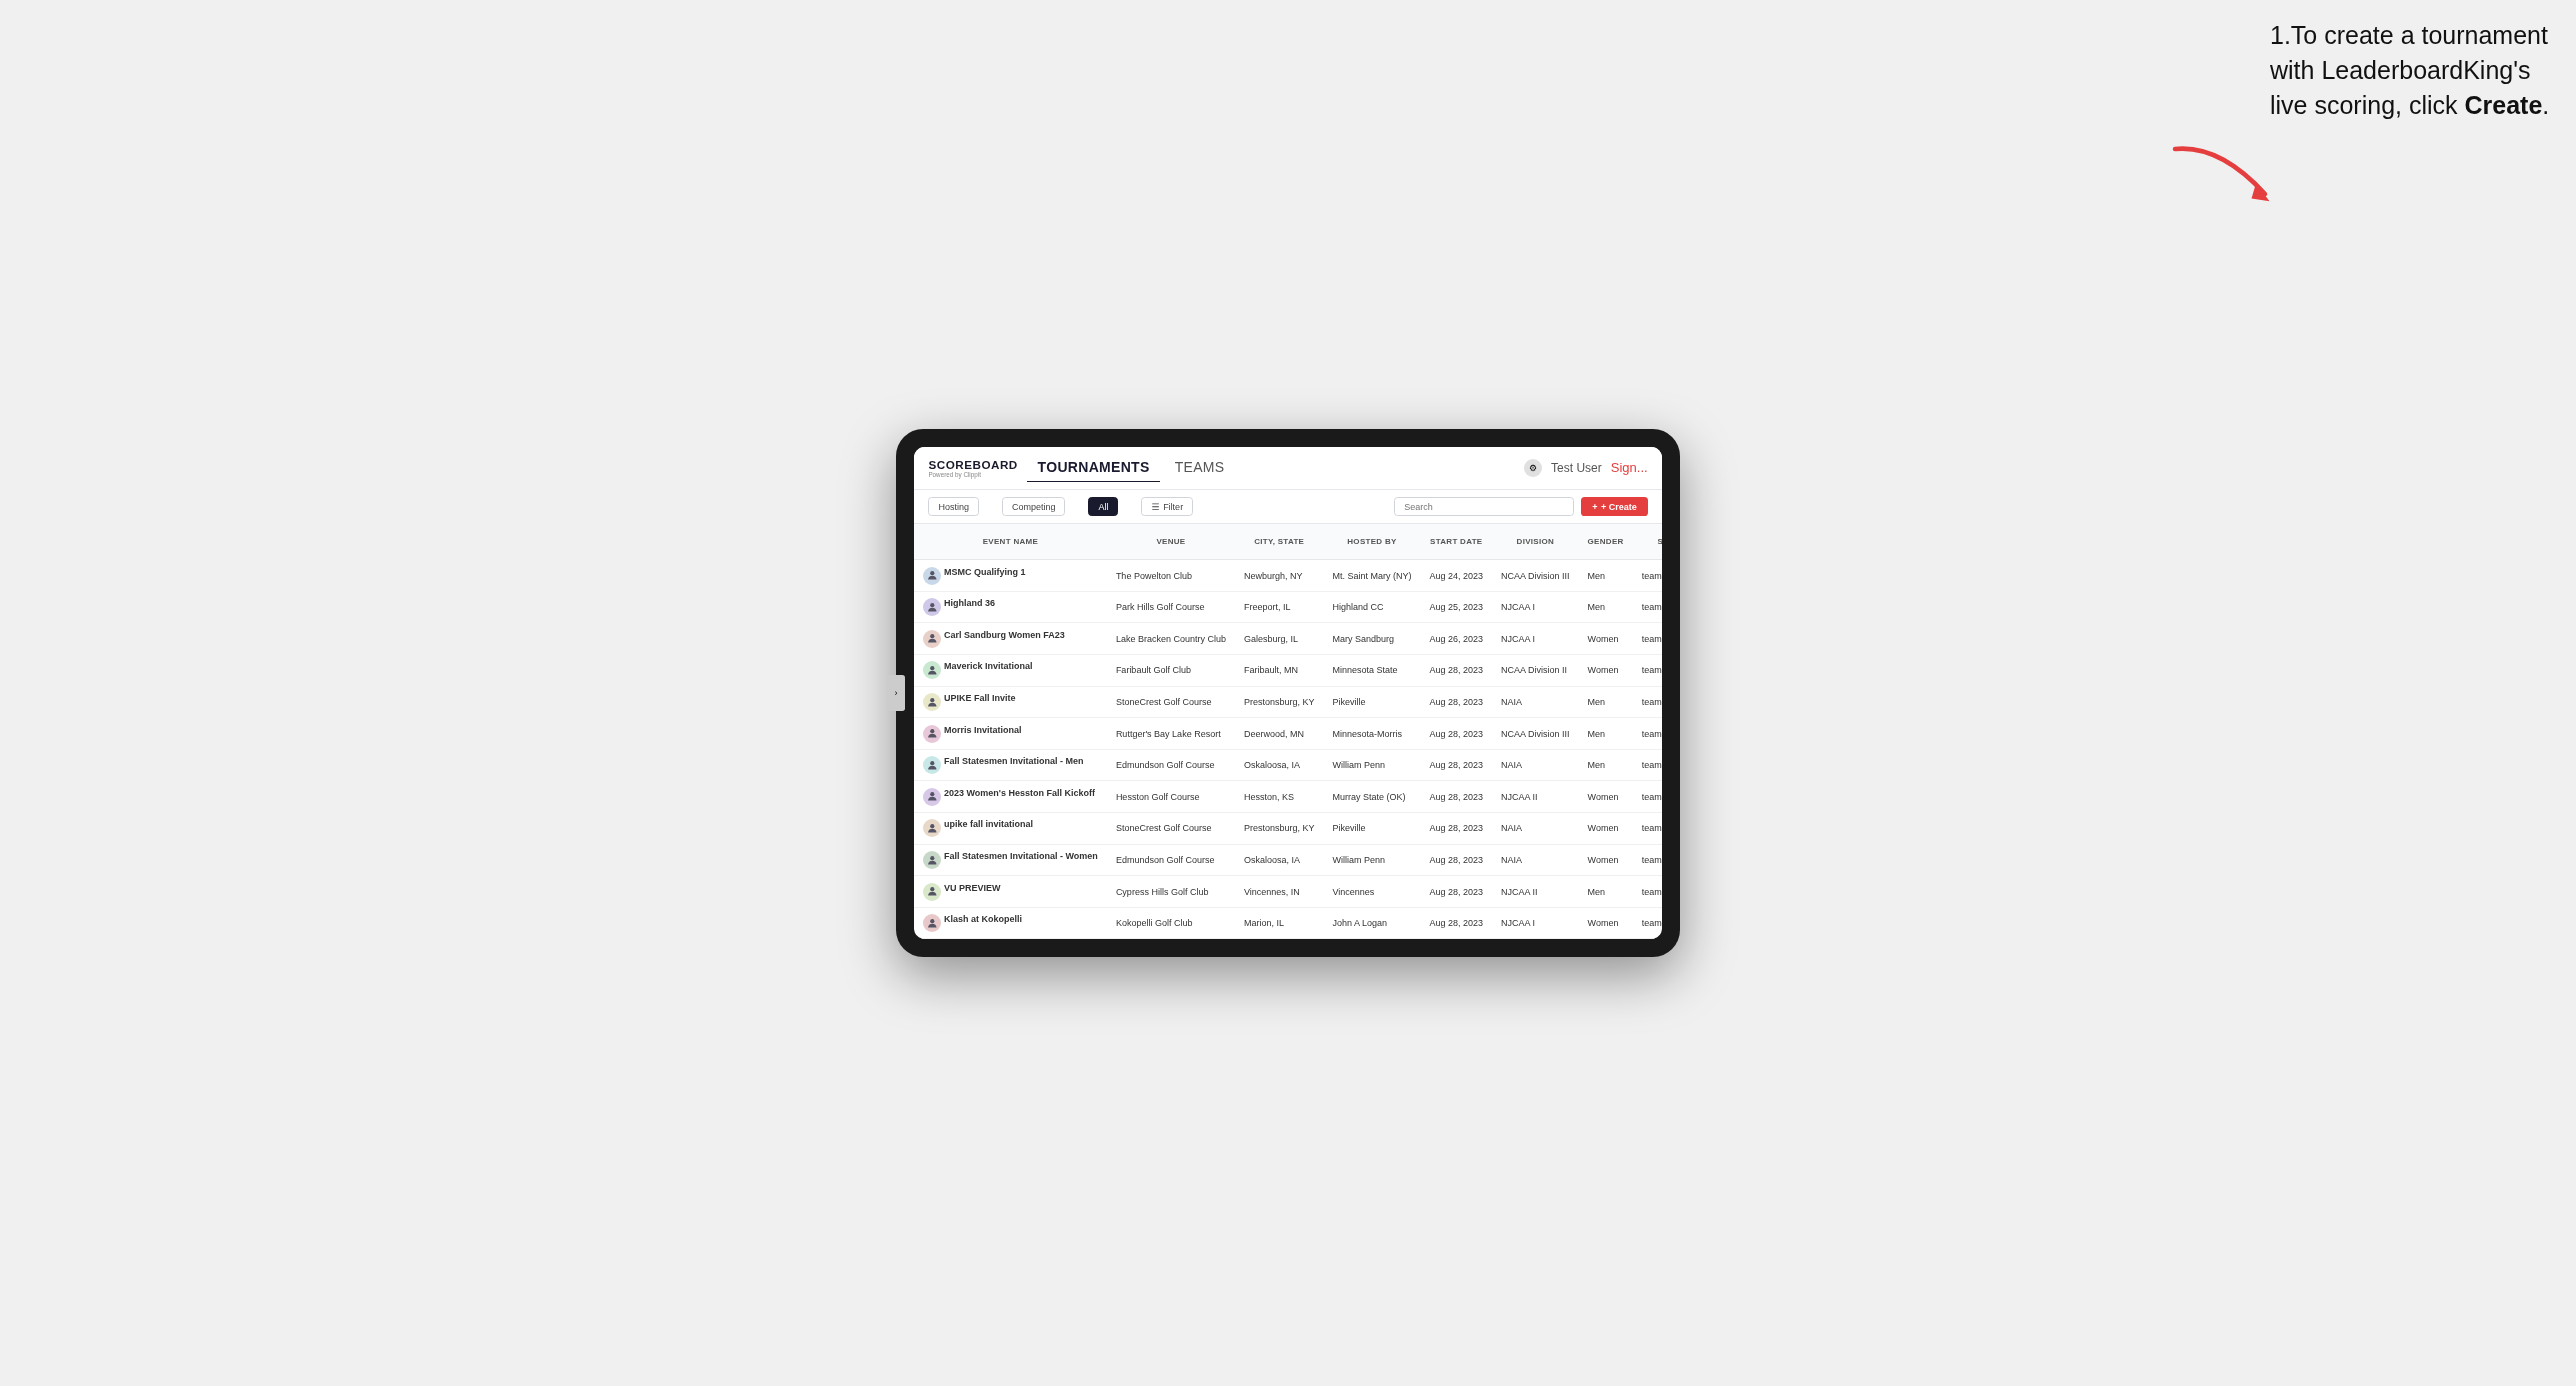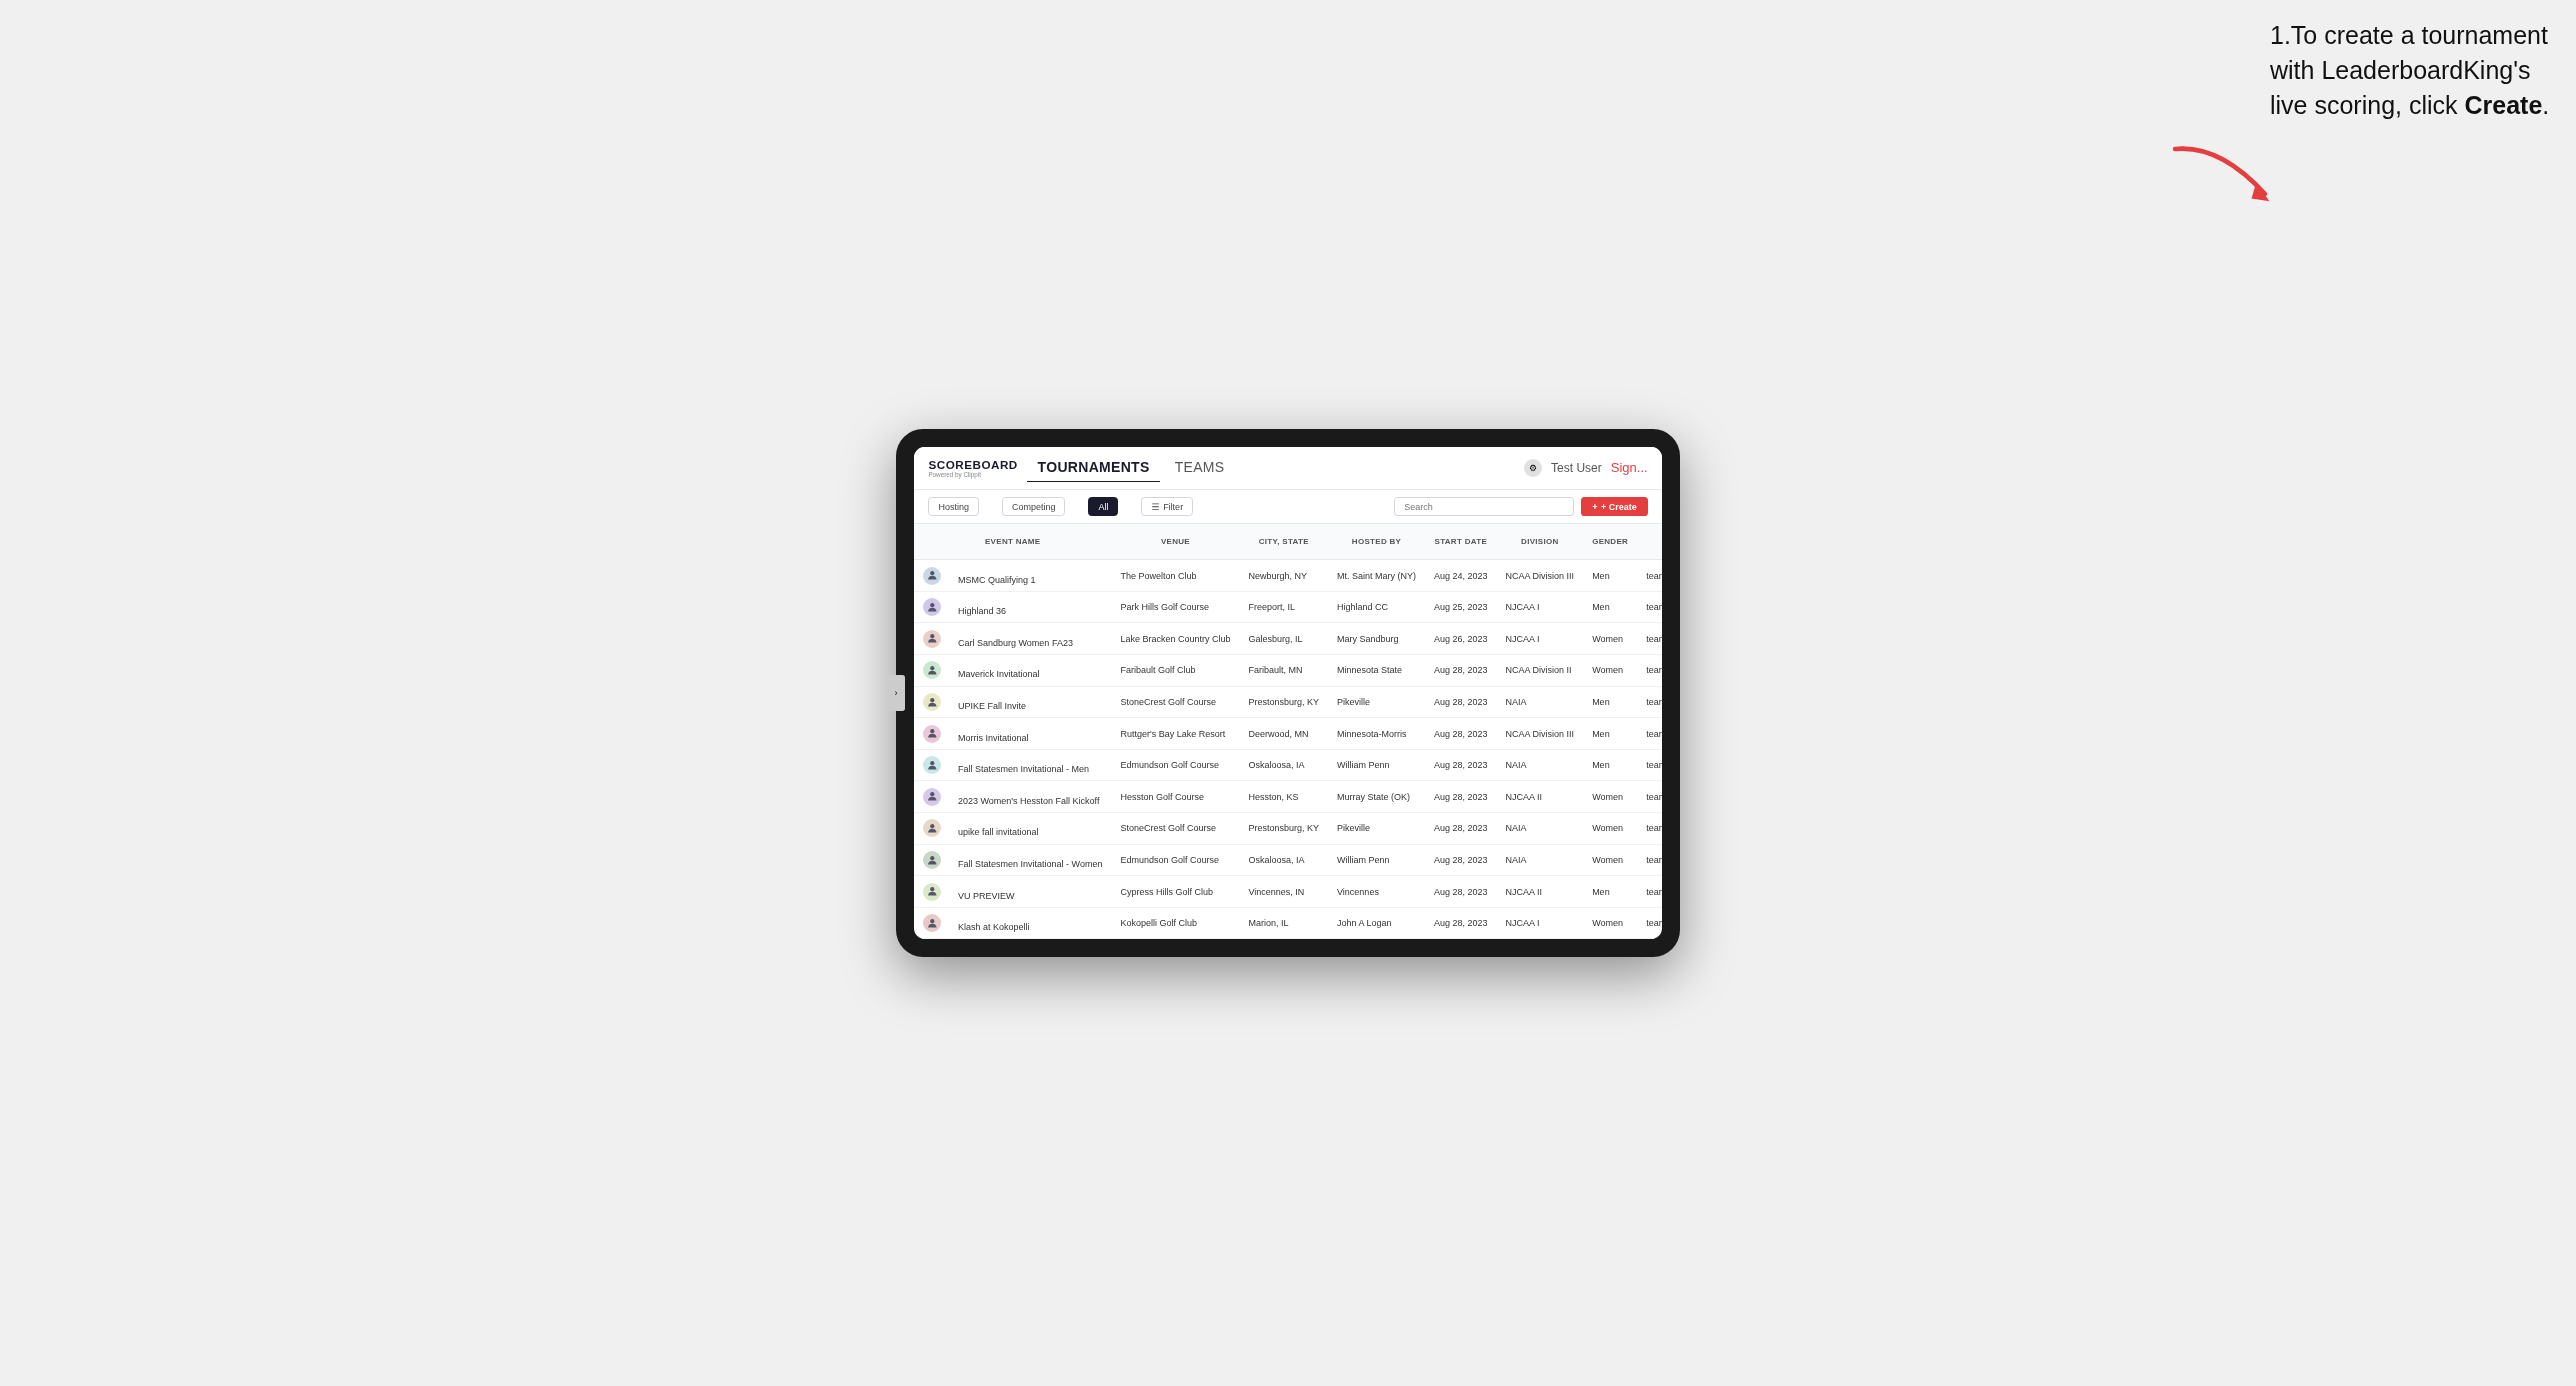--- a/index.html
+++ b/index.html
@@ -235,22 +235,23 @@
 
     tbody td {
       padding: 6.3px 9px;
       font-size: 9px;
       color: #333;
       white-space: nowrap;
     }
 
     .event-name-cell {
       display: flex;
-      align-items: flex-end;
-      gap: 17px;
+      align-items: flex-start;
+      gap: 3px;
+      font-weight: bold;
     }
 
     .event-icon {
       width: 18px;
       height: 18px;
       border-radius: 50%;
       background: #e0e4ef;
       display: flex;
       align-items: center;
       justify-content: center;

